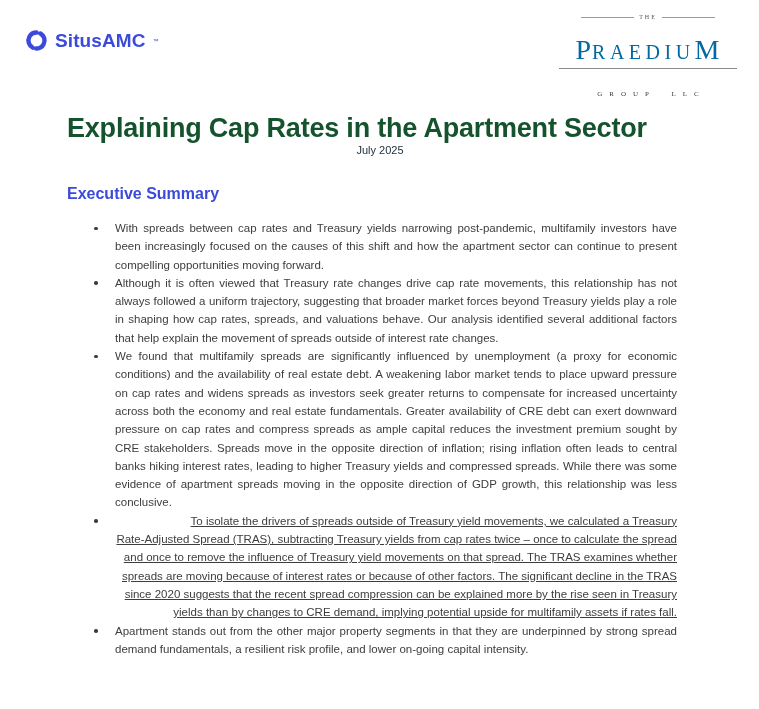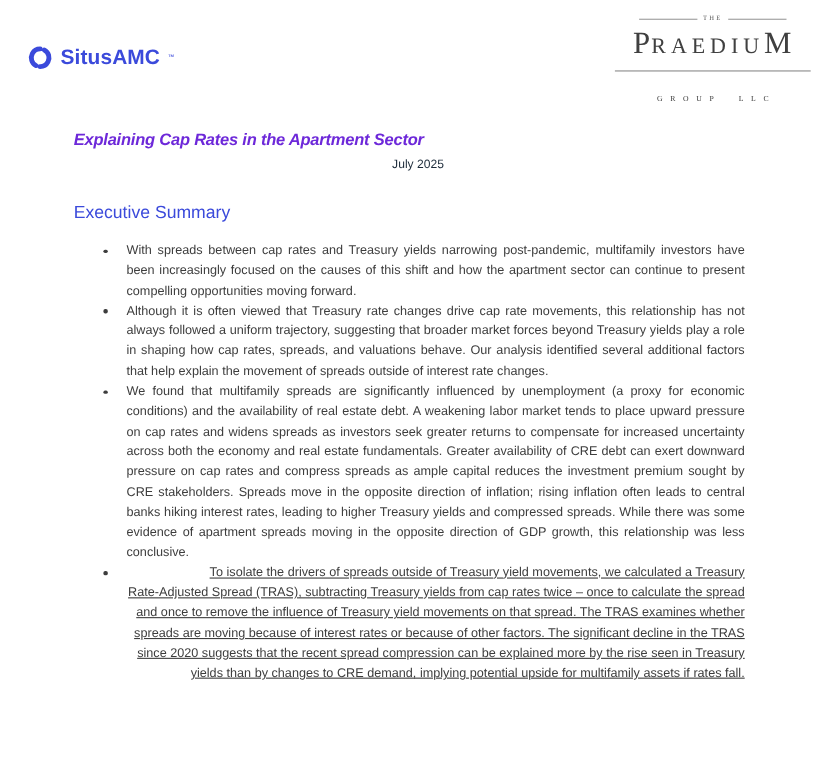--- a/index.html
+++ b/index.html
@@ -7,50 +7,50 @@
   body {
     width: 759px; height: 709px;
     background: #ffffff;
     font-family: "Liberation Sans", "DejaVu Sans", sans-serif;
     overflow: hidden;
   }
   .page { width: 759px; height: 709px; padding: 12px 22px 0 22px; }
 
   
   .header { display: flex; justify-content: space-between; align-items: flex-start; height: 66px; }
-  .situs { display: flex; align-items: center; gap: 7px; margin-top: 29px; margin-left: 3px; }
+  .situs { display: flex; align-items: center; gap: 7px; margin-top: 17px; margin-left: 3px; }
   .situs svg { width: 23px; height: 23px; display: block; }
   .situs-text { font-size: 19px; font-weight: bold; color: #3b4adb; letter-spacing: 0.1px; }
   .situs-tm { font-size: 6px; color: #3b4adb; vertical-align: top; line-height: 10px; }
 
   .praedium {
     width: 178px; margin-top: 1px; text-align: center;
     font-family: "Liberation Serif", "DejaVu Serif", serif; color: #262626;
   }
   .prae-row1 { display: flex; align-items: center; gap: 5px; padding: 0 22px; height: 8px; }
   .prae-row1 .rule { flex: 1; height: 1px; background: #9b9b9b; }
   .prae-the { font-size: 6px; letter-spacing: 2px; color: #555555; line-height: 6px; }
-  .prae-name { line-height: 38px; margin-top: 0px; white-space: nowrap; color: #404040; }
+  .prae-name { line-height: 26px; margin-top: 16px; white-space: nowrap; color: #0369a1; }
   .prae-name .big { font-size: 28px; letter-spacing: 1px; }
   .prae-name .mid { font-size: 20px; letter-spacing: 4.5px; }
   .prae-div { height: 1px; background: #8a8a8a; margin-top: 1px; }
   .prae-group {
     font-size: 7px; letter-spacing: 7px; word-spacing: 7px;
     color: #3a3a3a; margin-top: 21px; padding-left: 7px; line-height: 8px;
   }
 
   
   .content { margin: 0 44px 0 45px; }
   .doc-title {
-    margin-top: 37px; font-size: 15px; font-weight: bold;
-    color: #6d28d9; letter-spacing: -0.2px; line-height: 26px; font-style: italic;
+    margin-top: 37px; font-size: 27px; font-weight: bold;
+    color: #14532d; letter-spacing: -0.2px; line-height: 26px;
   }
   .doc-date { margin-top: 3px; font-size: 11px; color: #1c2b3a; text-align: center; }
   .section-heading {
-    margin-top: 28px; font-size: 16px; font-weight: 400;
+    margin-top: 28px; font-size: 16px; font-weight: 700;
     color: #3b4adb; line-height: 20px;
   }
   .bullets { list-style: none; margin: 15px 16px 0 0; padding: 0; }
   .bullets li {
     position: relative; margin-left: 48px;
     font-size: 11.5px; line-height: 18.3px; color: #3d3d3d;
     text-align: justify;
   }
   .bullets li::before {
     content: ""; position: absolute; left: -21px; top: 7.5px;
@@ -93,16 +93,17 @@
     <div class="doc-date">July 2025</div>
 
     <div class="section-heading">Executive Summary</div>
 
     <ul class="bullets">
       <li>With spreads between cap rates and Treasury yields narrowing post-pandemic, multifamily investors have been increasingly focused on the causes of this shift and how the apartment sector can continue to present compelling opportunities moving forward.</li>
       <li>Although it is often viewed that Treasury rate changes drive cap rate movements, this relationship has not always followed a uniform trajectory, suggesting that broader market forces beyond Treasury yields play a role in shaping how cap rates, spreads, and valuations behave. Our analysis identified several additional factors that help explain the movement of spreads outside of interest rate changes.</li>
       <li>We found that multifamily spreads are significantly influenced by unemployment (a proxy for economic conditions) and the availability of real estate debt. A weakening labor market tends to place upward pressure on cap rates and widens spreads as investors seek greater returns to compensate for increased uncertainty across both the economy and real estate fundamentals. Greater availability of CRE debt can exert downward pressure on cap rates and compress spreads as ample capital reduces the investment premium sought by CRE stakeholders.  Spreads move in the opposite direction of inflation; rising inflation often leads to central banks hiking interest rates, leading to higher Treasury yields and compressed spreads. While there was some evidence of apartment spreads moving in the opposite direction of GDP growth, this relationship was less conclusive.</li>
       <li class="ragged">To isolate the drivers of spreads outside of Treasury yield movements, we calculated a Treasury
 Rate-Adjusted Spread (TRAS), subtracting Treasury yields from cap rates twice – once to calculate the spread and once to remove the influence of Treasury yield movements on that spread. The TRAS examines whether spreads are moving because of interest rates or because of other factors. The significant decline in the TRAS since 2020 suggests that the recent spread compression can be explained more by the rise seen in Treasury yields than by changes to CRE demand, implying potential upside for multifamily assets if rates fall.</li>
+      <li>Apartment stands out from the other major property segments in that they are underpinned by strong spread demand fundamentals, a resilient risk profile, and lower on-going capital intensity.</li>
     </ul>
   </div>
 
 </div>
 
 </body></html>

